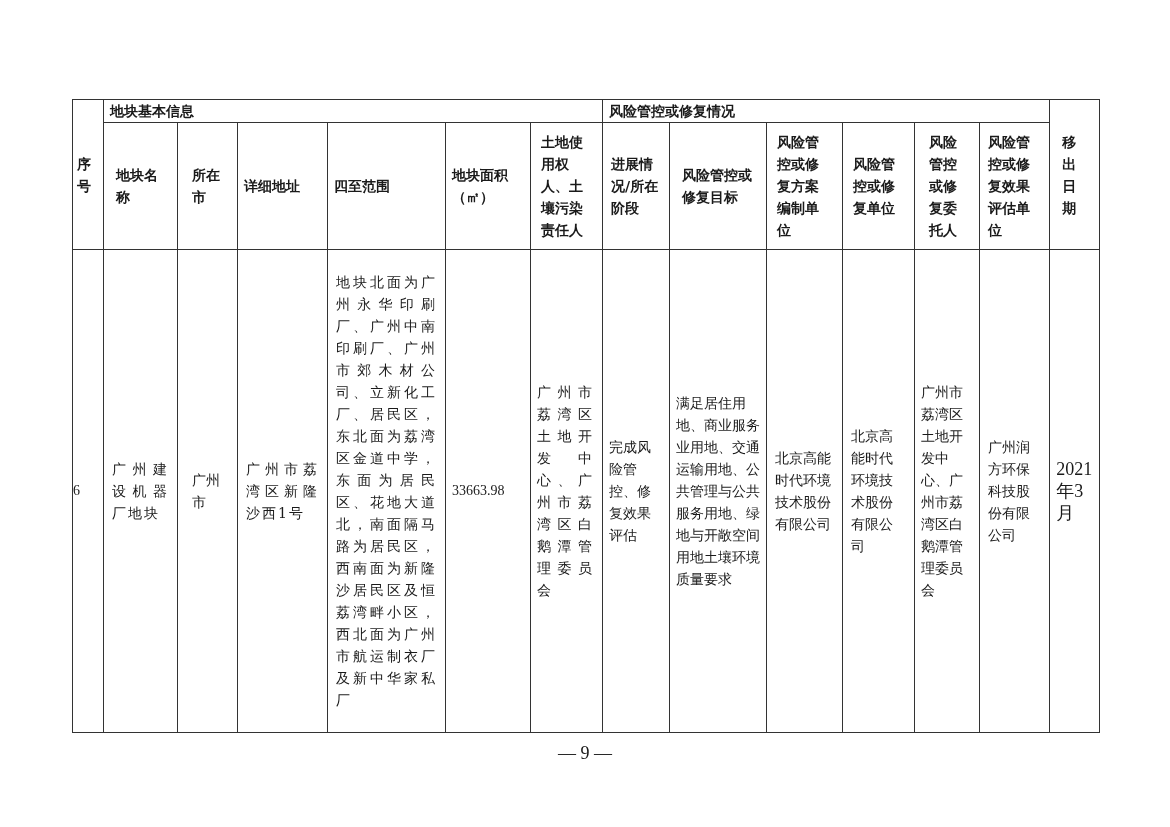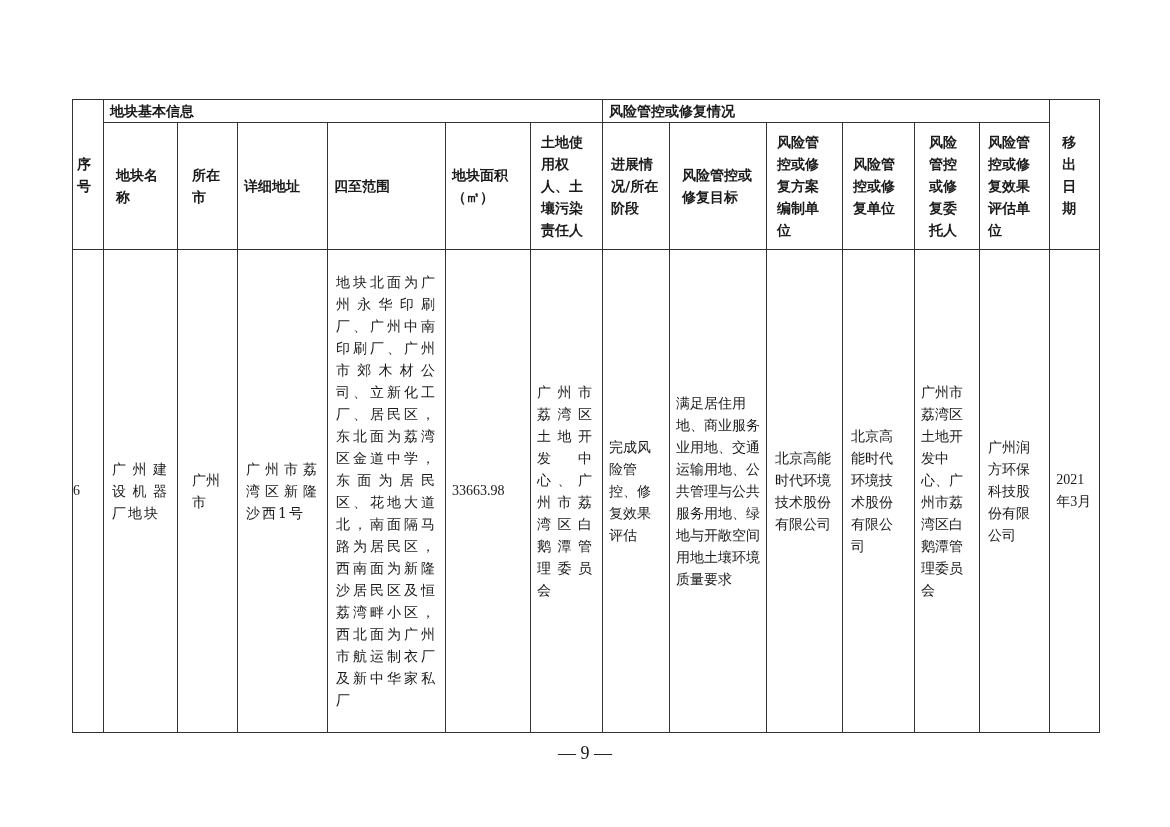--- a/index.html
+++ b/index.html
@@ -67,18 +67,18 @@
     <td class="justify" style="padding:0 8px;">广州市荔湾区新隆沙西1号</td>
     <td class="justify" style="padding:0 8px;">地块北面为广州永华印刷厂、广州中南印刷厂、广州市郊木材公司、立新化工厂、居民区，东北面为荔湾区金道中学，东面为居民区、花地大道北，南面隔马路为居民区，西南面为新隆沙居民区及恒荔湾畔小区，西北面为广州市航运制衣厂及新中华家私厂</td>
     <td class="num">33663.98</td>
     <td class="justify spaced" style="padding:0 6px;">广州市荔湾区土地开发中心、广州市荔湾区白鹅潭管理委员会</td>
     <td>完成风险管控、修复效果评估</td>
     <td>满足居住用地、商业服务业用地、交通运输用地、公共管理与公共服务用地、绿地与开敞空间用地土壤环境质量要求</td>
     <td style="padding:0 8px;">北京高能时代环境技术股份有限公司</td>
     <td style="padding:0 8px;">北京高能时代环境技术股份有限公司</td>
     <td style="padding:0 6px;">广州市荔湾区土地开发中心、广州市荔湾区白鹅潭管理委员会</td>
     <td style="padding:0 8px;">广州润方环保科技股份有限公司</td>
-    <td class="num" style="padding:0 6px;font-size:14px;">2021年3月</td>
+    <td class="num" style="padding:0 6px;font-size:18px;">2021年3月</td>
   </tr>
 </tbody>
   </table>
 
 <div class="pagenum">— 9 —</div>
 
 </body></html>

